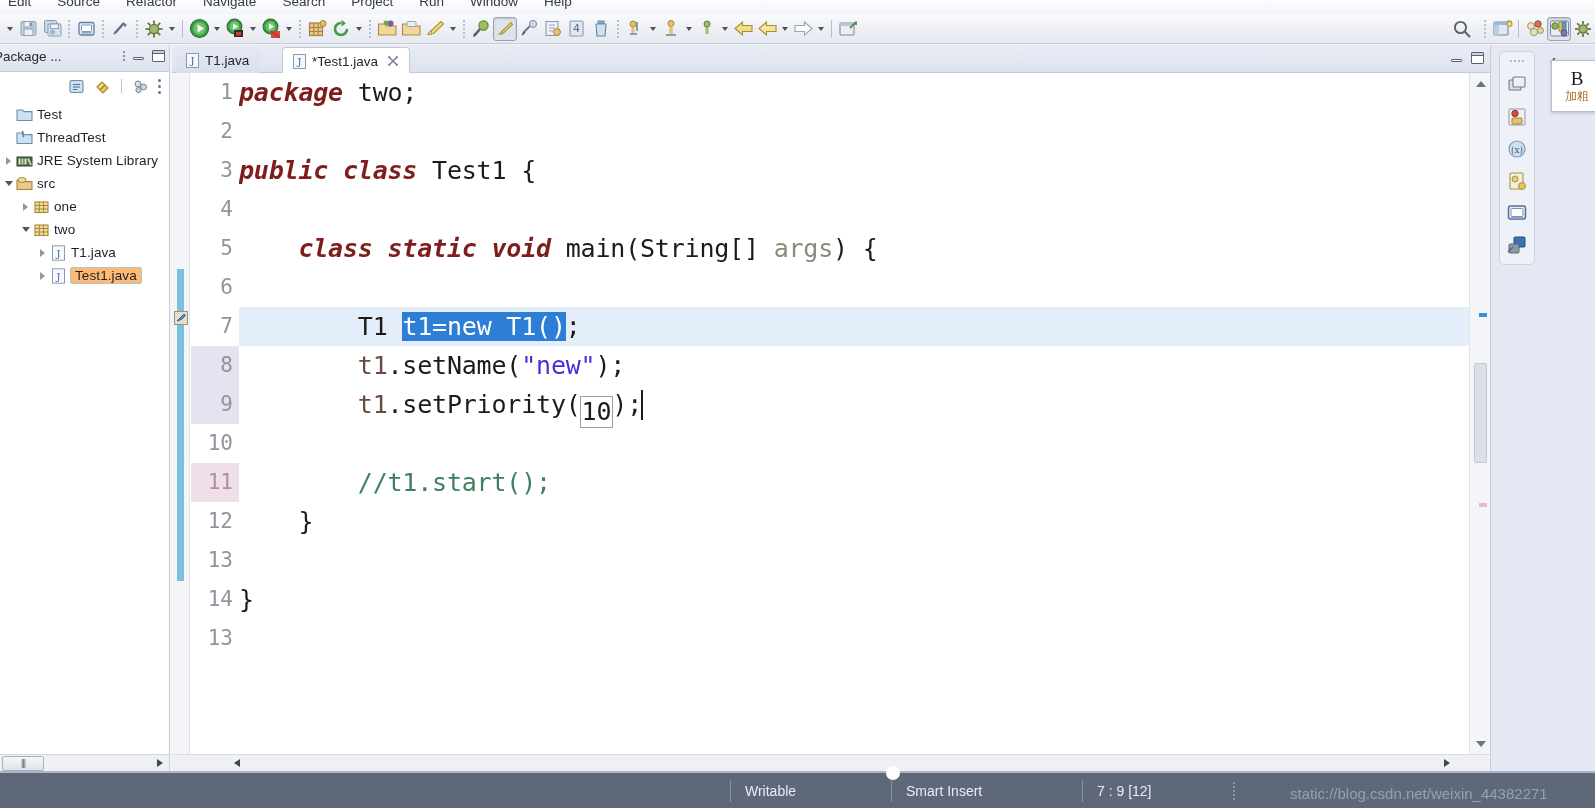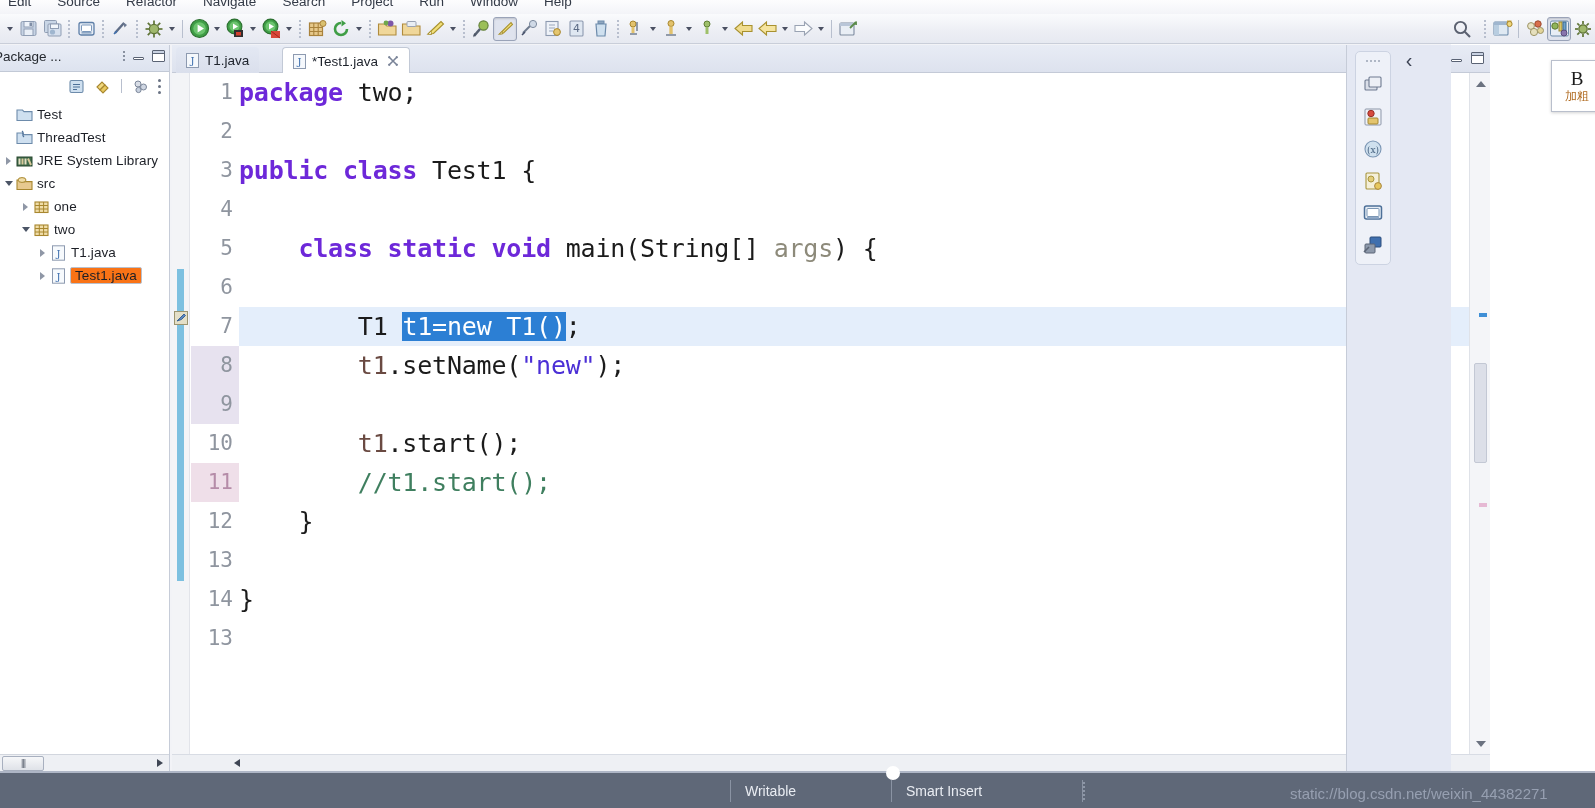--- a/index.html
+++ b/index.html
@@ -3,21 +3,21 @@
 <meta charset="utf-8">
 <style>
   * { box-sizing: border-box; margin: 0; padding: 0; }
   html, body {
     width: 1595px; height: 808px;
     overflow: hidden;
     background: #ffffff;
     font-family: "Liberation Sans", sans-serif;
     -webkit-font-smoothing: antialiased;
   }
-  #app { position: relative; width: 1451px; height: 808px; background: #f2f3f7; }
+  #app { position: relative; width: 1595px; height: 808px; background: #f2f3f7; }
 
   
   .menubar {
     position: absolute; left: 0; top: 0; width: 1595px; height: 14px;
     background: linear-gradient(#fdfdfe, #f3f4f8);
     overflow: hidden;
   }
   .menubar .items {
     position: absolute; left: 8px; top: -6px;
     display: flex; gap: 26px;
@@ -99,21 +99,21 @@
     width: 0; height: 0; border-top: 4px solid transparent; border-bottom: 4px solid transparent;
     border-left: 5px solid #8f97a6; display:block;
   }
   .trow .arrow.expanded i {
     width: 0; height: 0; border-left: 4px solid transparent; border-right: 4px solid transparent;
     border-top: 5px solid #4b5566; display:block;
   }
   .trow .ticon { width: 18px; height: 17px; margin-right: 4px; flex: 0 0 18px; display:flex;align-items:center;justify-content:center;}
   .trow .tlabel { letter-spacing: .1px; }
   .trow.selected .tlabel {
-    background: #f97316; border: 1px solid #b9c0cd; border-radius: 2px;
+    background: #fdba74; border: 1px solid #b9c0cd; border-radius: 2px;
     padding: 0 4px; margin-left: -1px;
   }
 
   .left-hscroll {
     position: absolute; left: 0; bottom: 0; width: 169px; height: 17px;
     background: #eef0f4; border-top: 1px solid #d2d6de;
     display: flex; align-items: center;
   }
   .left-hscroll .thumb {
     width: 42px; height: 15px; margin-left: 2px;
@@ -191,21 +191,21 @@
   .codearea {
     position: absolute; left: 67px; top: 0; right: 21px; bottom: 17px;
     background: #ffffff; overflow: hidden;
   }
   .cline {
     position: absolute; left: 0; right: 0; height: 39px; line-height: 39px;
     font-family: "DejaVu Sans Mono", monospace;
     font-size: 25px; white-space: pre; color: #1b1b1b;
     letter-spacing: -0.2px;
   }
-  .cline .kw  { color: #6d28d9; font-weight: bold; }
+  .cline .kw  { color: #7f1d1d; font-weight: bold; font-style: italic; }
   .cline .str { color: #4b2fd6; }
   .cline .cmt { color: #3f7f5f; }
   .cline .todo{ color: #627a94; font-weight: bold; text-decoration: underline; }
   .cline .prm { color: #8d8a7a; }
   .cline .fld { color: #6a4a42; }
   .cline .sel { background: #2c7fd4; color: #ffffff; }
   .rowhl { position: absolute; left: 0; right: 0; height: 39px; background: #e4eefb; }
   .numhl-lav { background: #e7e2ef; }
   .numhl-pink { background: #efdfe9; }
   .lnum.pink { color: #b58ca8; }
@@ -868,21 +868,21 @@
 
       <div class="codearea" id="code-area">
           <div class="cline" style="top: 0px;"><span class="kw">package</span> two;</div>
           <div class="cline" style="top: 39px;"></div>
           <div class="cline" style="top: 78px;"><span class="kw">public class</span> Test1 {</div>
           <div class="cline" style="top: 117px;"></div>
           <div class="cline" style="top: 156px;">    <span class="kw">class static void</span> main(String[] <span class="prm">args</span>) {</div>
           <div class="rowhl" style="top: 234px;"></div>
           <div class="cline" style="top: 234px;">        T1 <span class="sel">t1=new T1()</span>;</div>
           <div class="cline" style="top: 273px;">        <span class="fld">t1</span>.setName(<span class="str">"new"</span>);</div>
-          <div class="cline" style="top: 351px;">        <span class="fld">t1</span>.start();</div>
+          <div class="cline" style="top: 312px;">        <span class="fld">t1</span>.setPriority(<span class="box10">10</span>);<span class="caret-bar"></span></div>
           <div class="cline" style="top: 390px;"><span class="cmt">        //t1.start();</span></div>
           <div class="cline" style="top: 429px;">    }</div>
           <div class="cline" style="top: 468px;"></div>
           <div class="cline" style="top: 507px;">}</div>
           <div class="cline" style="top: 546px;"></div>
         </div>
 
       <div class="overview">
         <div class="ovbtn up" style="top:3px;">
             <i></i>
@@ -971,17 +971,18 @@
   </div>
 
   <div class="statusbar">
     <div class="sb-knob"></div>
     <div style="width:730px;"></div>
     <div class="divider"></div>
     <div class="cell" style="width:160px;">Writable</div>
     <div class="divider"></div>
     <div class="cell" style="width:190px;text-align:center;">Smart Insert</div>
     <div class="divider"></div>
+    <div class="cell" style="width:150px;">7 : 9 [12]</div>
     <div class="sb-dotted"></div>
     <div class="watermark">static://blog.csdn.net/weixin_44382271</div>
   </div>
 
 </div>
 
 </body></html>

